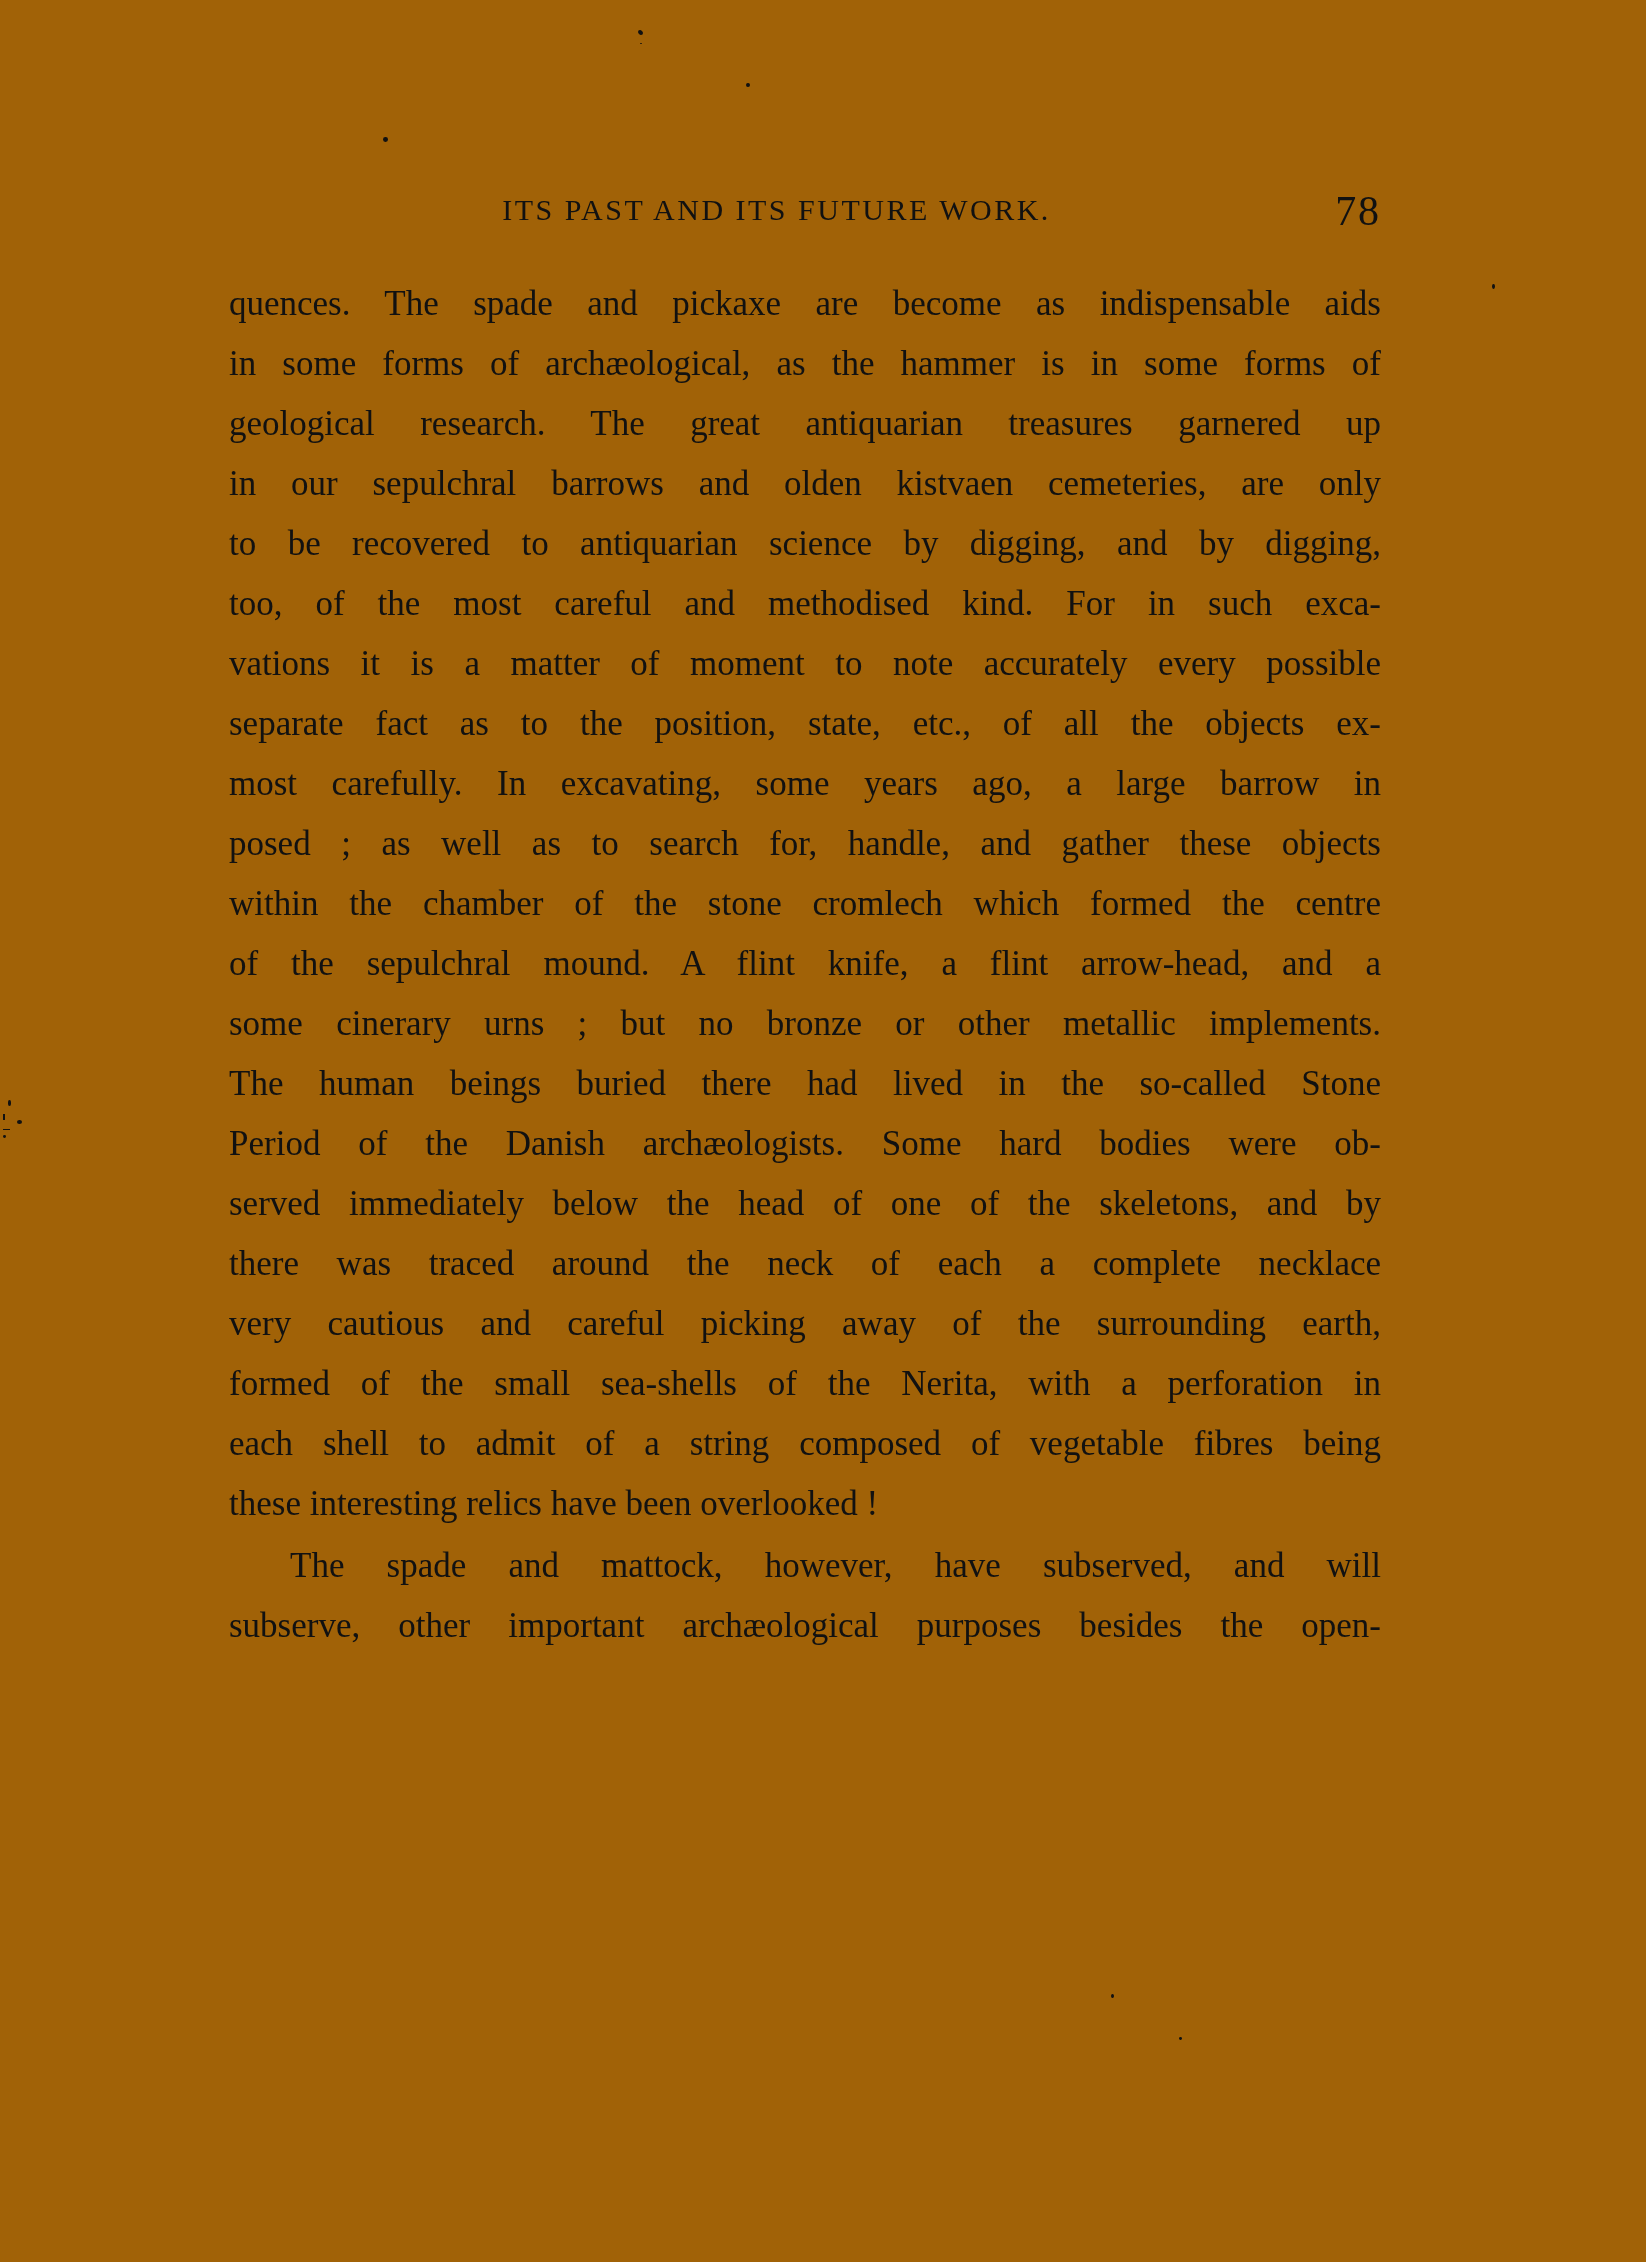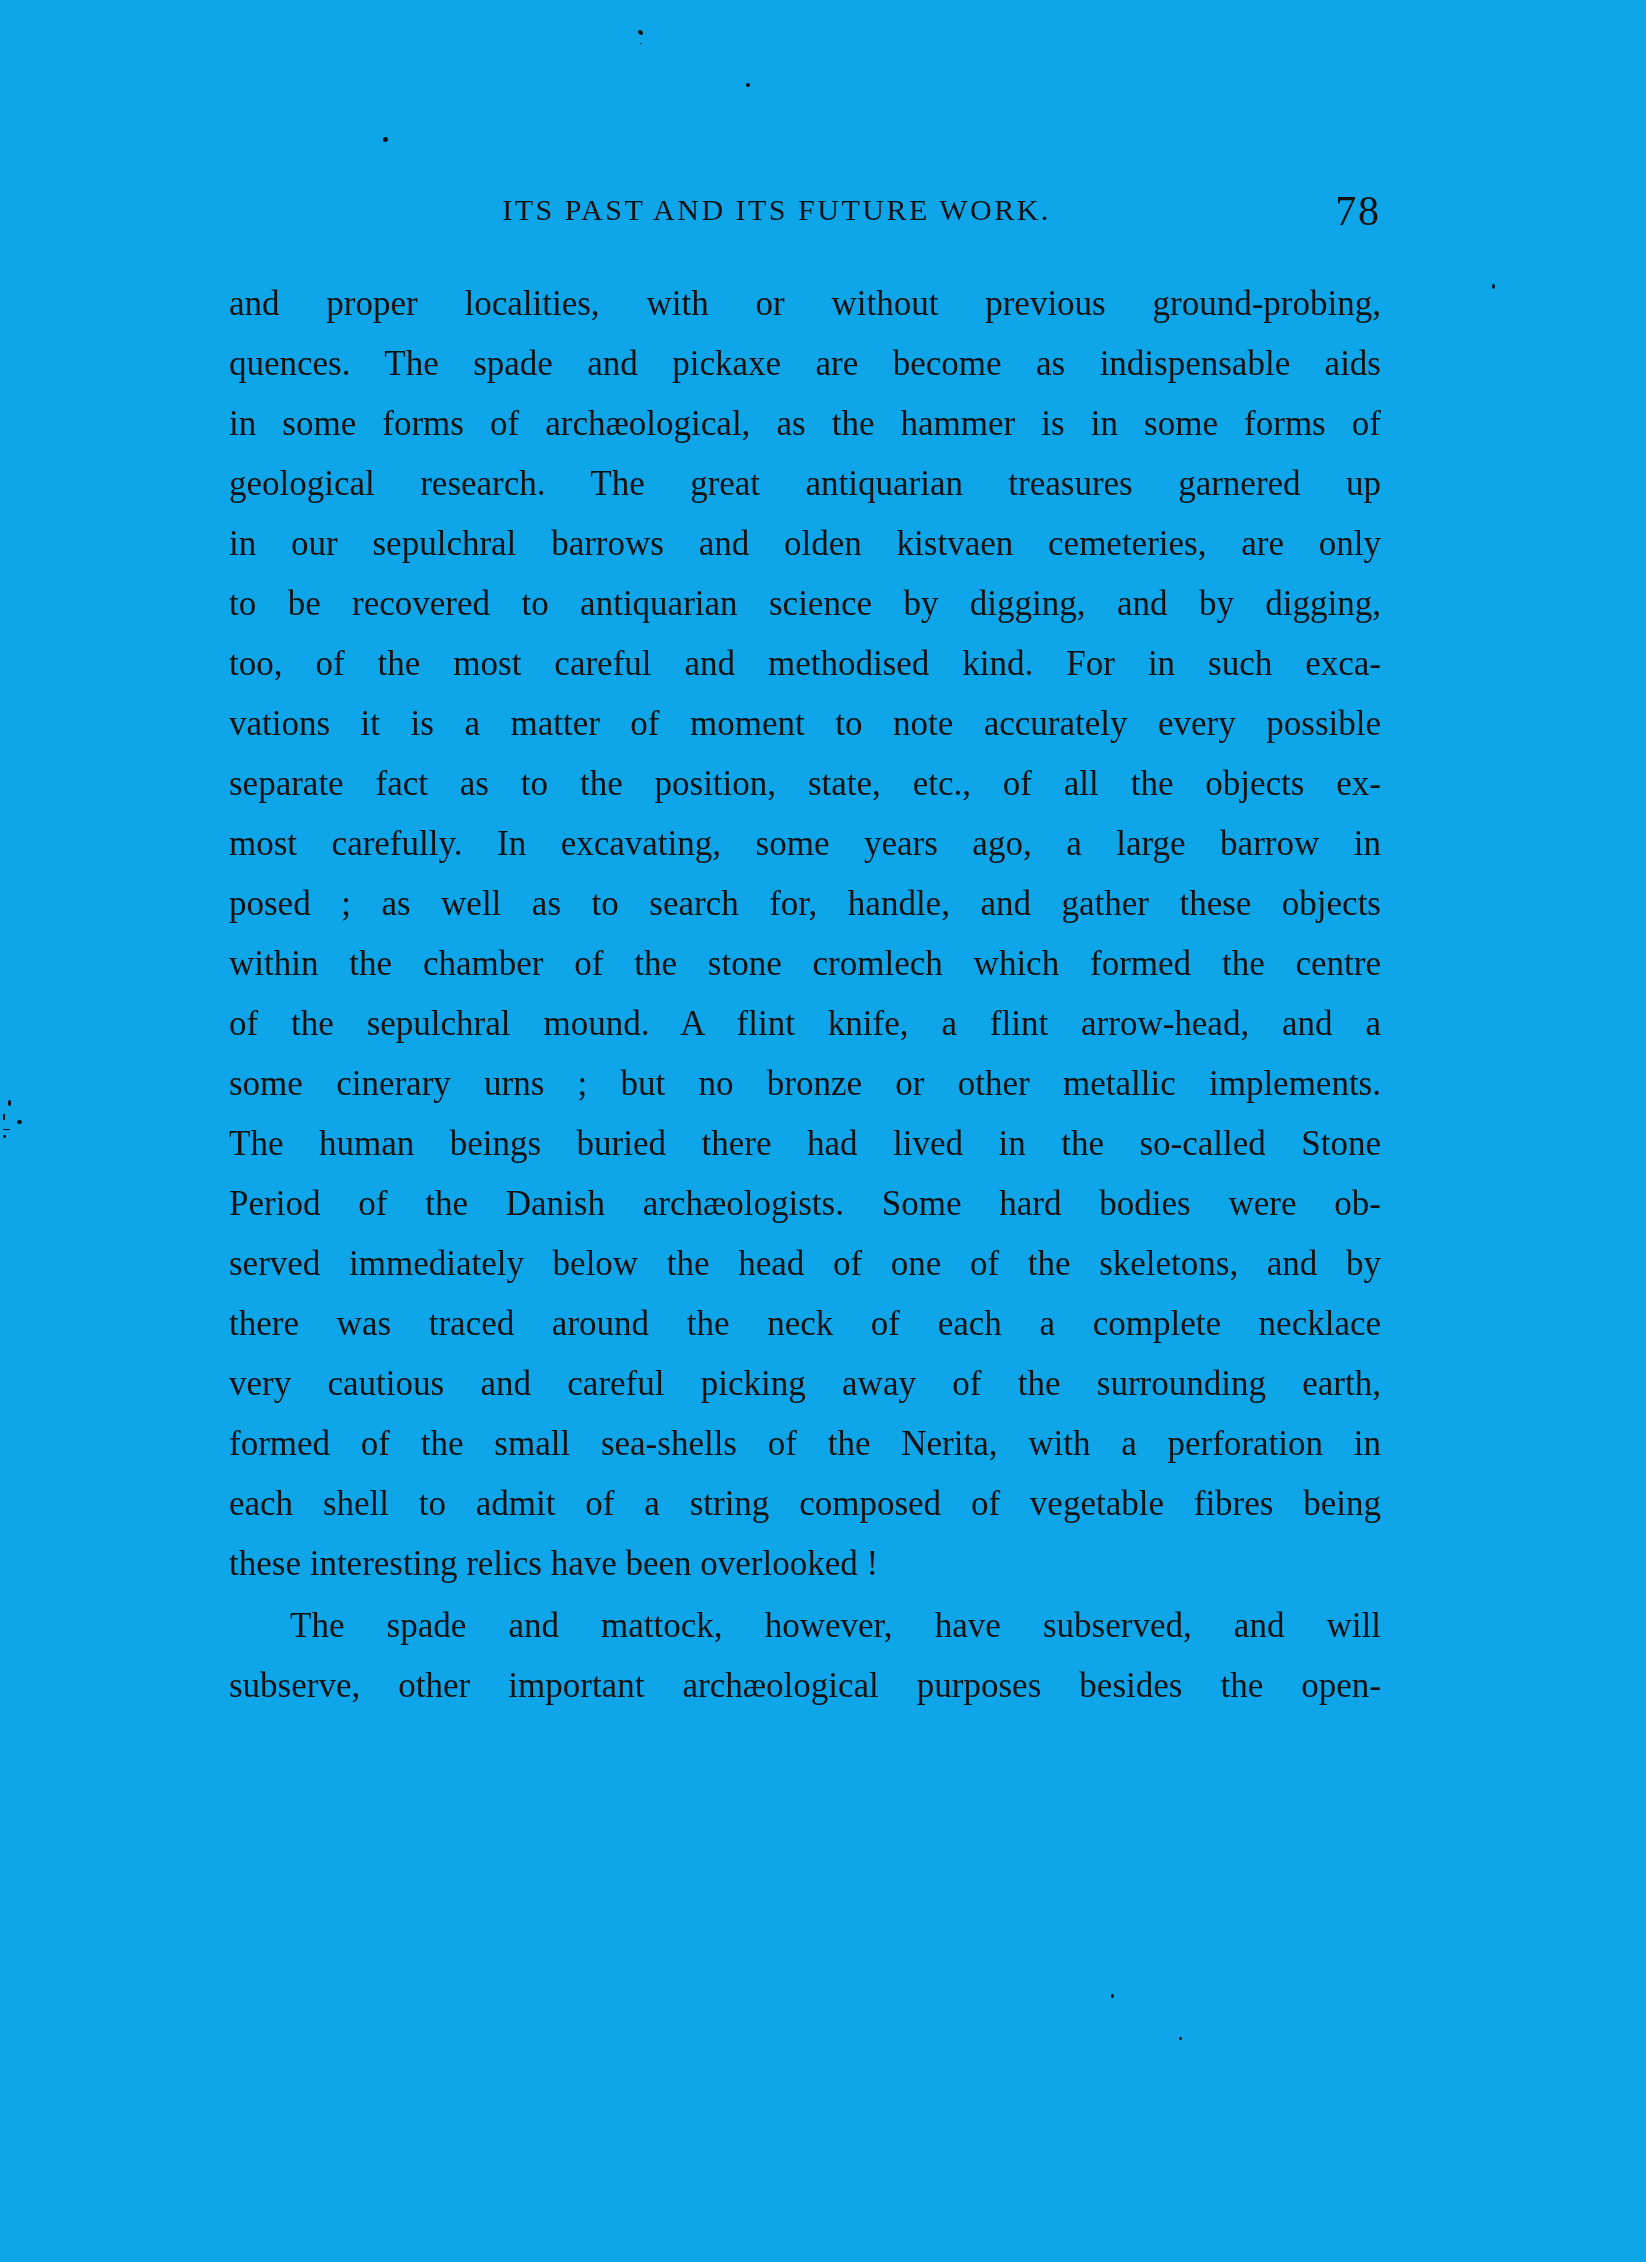--- a/index.html
+++ b/index.html
@@ -13,21 +13,21 @@
       position: relative;
       overflow: hidden;
       font-family: "Liberation Serif", "DejaVu Serif", serif;
       color: #111111;
     }
     .page {
       position: absolute;
       left: 0; top: 0;
       width: 1647px;
       height: 2263px;
-      background: #0ea5e9;
+      background: #a16207;
     }
     .running-head {
       position: absolute;
       top: 187px;
       left: 229px;
       width: 1152px;
       height: 48px;
     }
     .running-title {
       position: absolute;
@@ -97,21 +97,20 @@
   <div class="speck" style="left:1111px;top:1994px;width:2.9px;height:3.8px;"></div>
   <div class="speck" style="left:1179px;top:2037px;width:2.9px;height:2.9px;"></div>
 
   <div class="running-head">
     <div class="running-title">ITS PAST AND ITS FUTURE WORK.</div>
     <div class="page-number">78</div>
   </div>
 
   <div class="body-text">
     <div class="paragraph">
-      <span class="line">and proper localities, with or without previous ground-probing,</span>
       <span class="line">quences. The spade and pickaxe are become as indispensable aids</span>
       <span class="line">in some forms of archæological, as the hammer is in some forms of</span>
       <span class="line">geological research. The great antiquarian treasures garnered up</span>
       <span class="line">in our sepulchral barrows and olden kistvaen cemeteries, are only</span>
       <span class="line">to be recovered to antiquarian science by digging, and by digging,</span>
       <span class="line">too, of the most careful and methodised kind. For in such exca-</span>
       <span class="line">vations it is a matter of moment to note accurately every possible</span>
       <span class="line">separate fact as to the position, state, etc., of all the objects ex-</span>
       <span class="line">most carefully. In excavating, some years ago, a large barrow in</span>
       <span class="line">posed ; as well as to search for, handle, and gather these objects</span>

